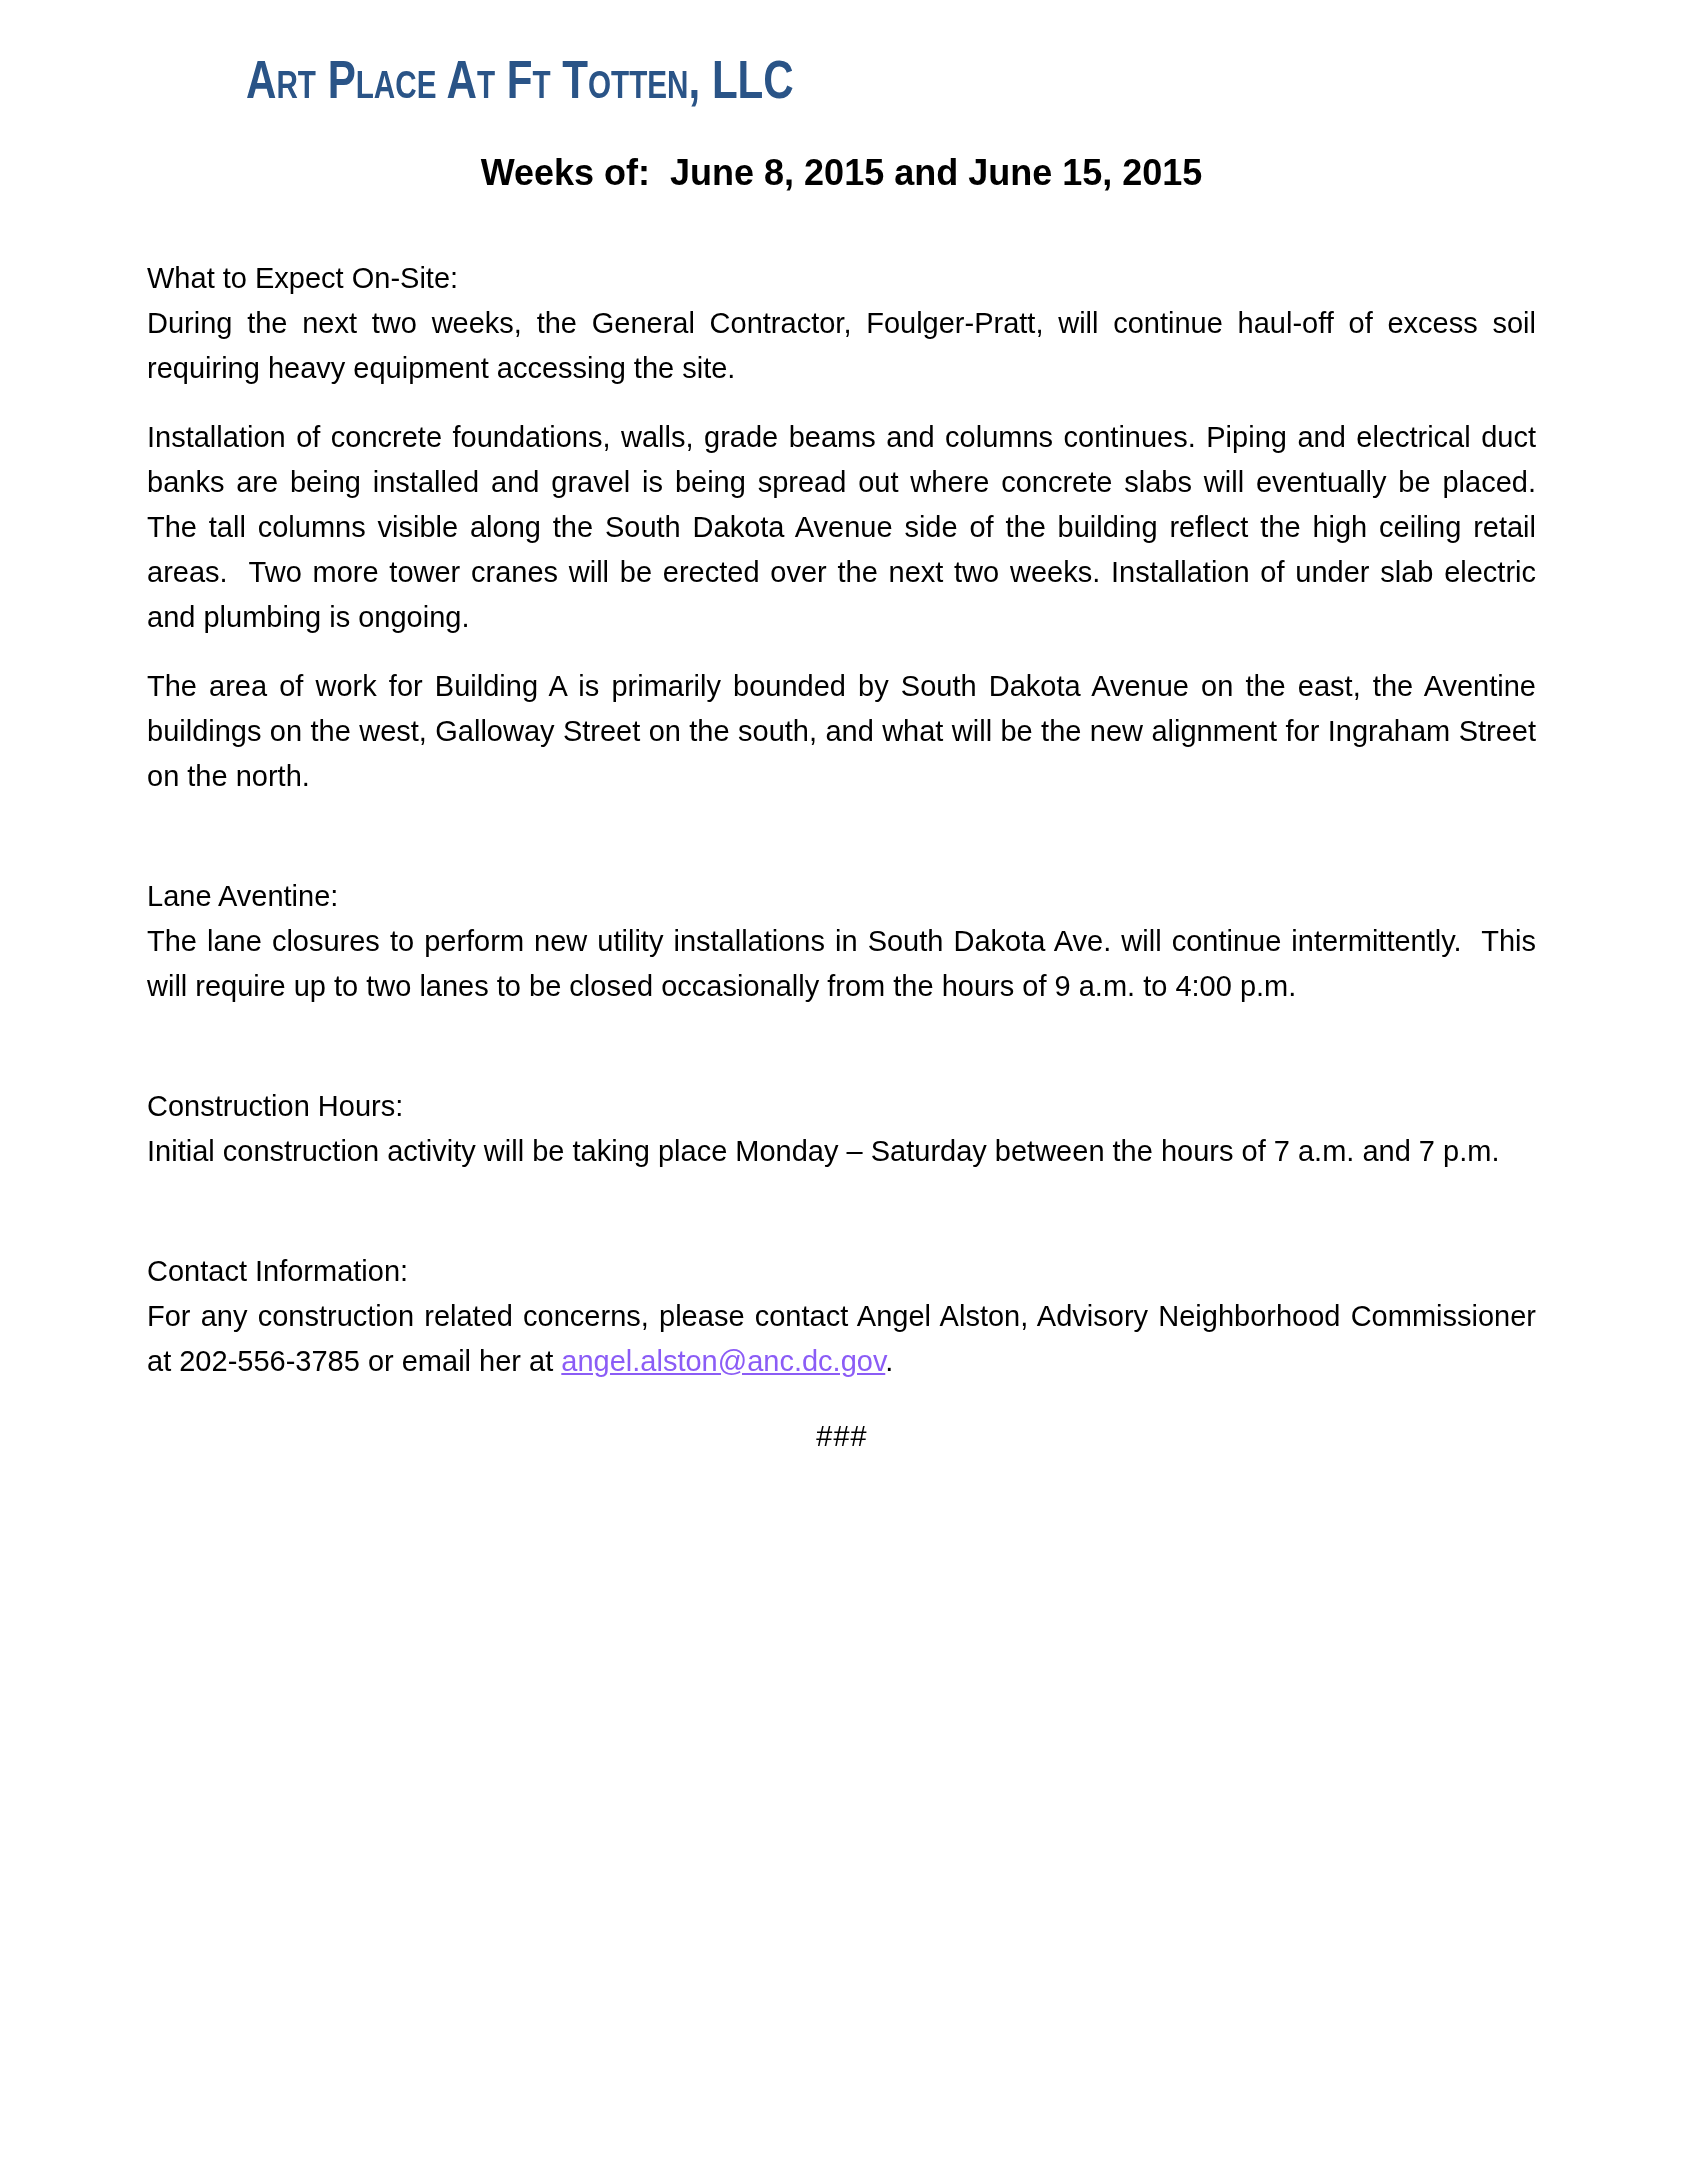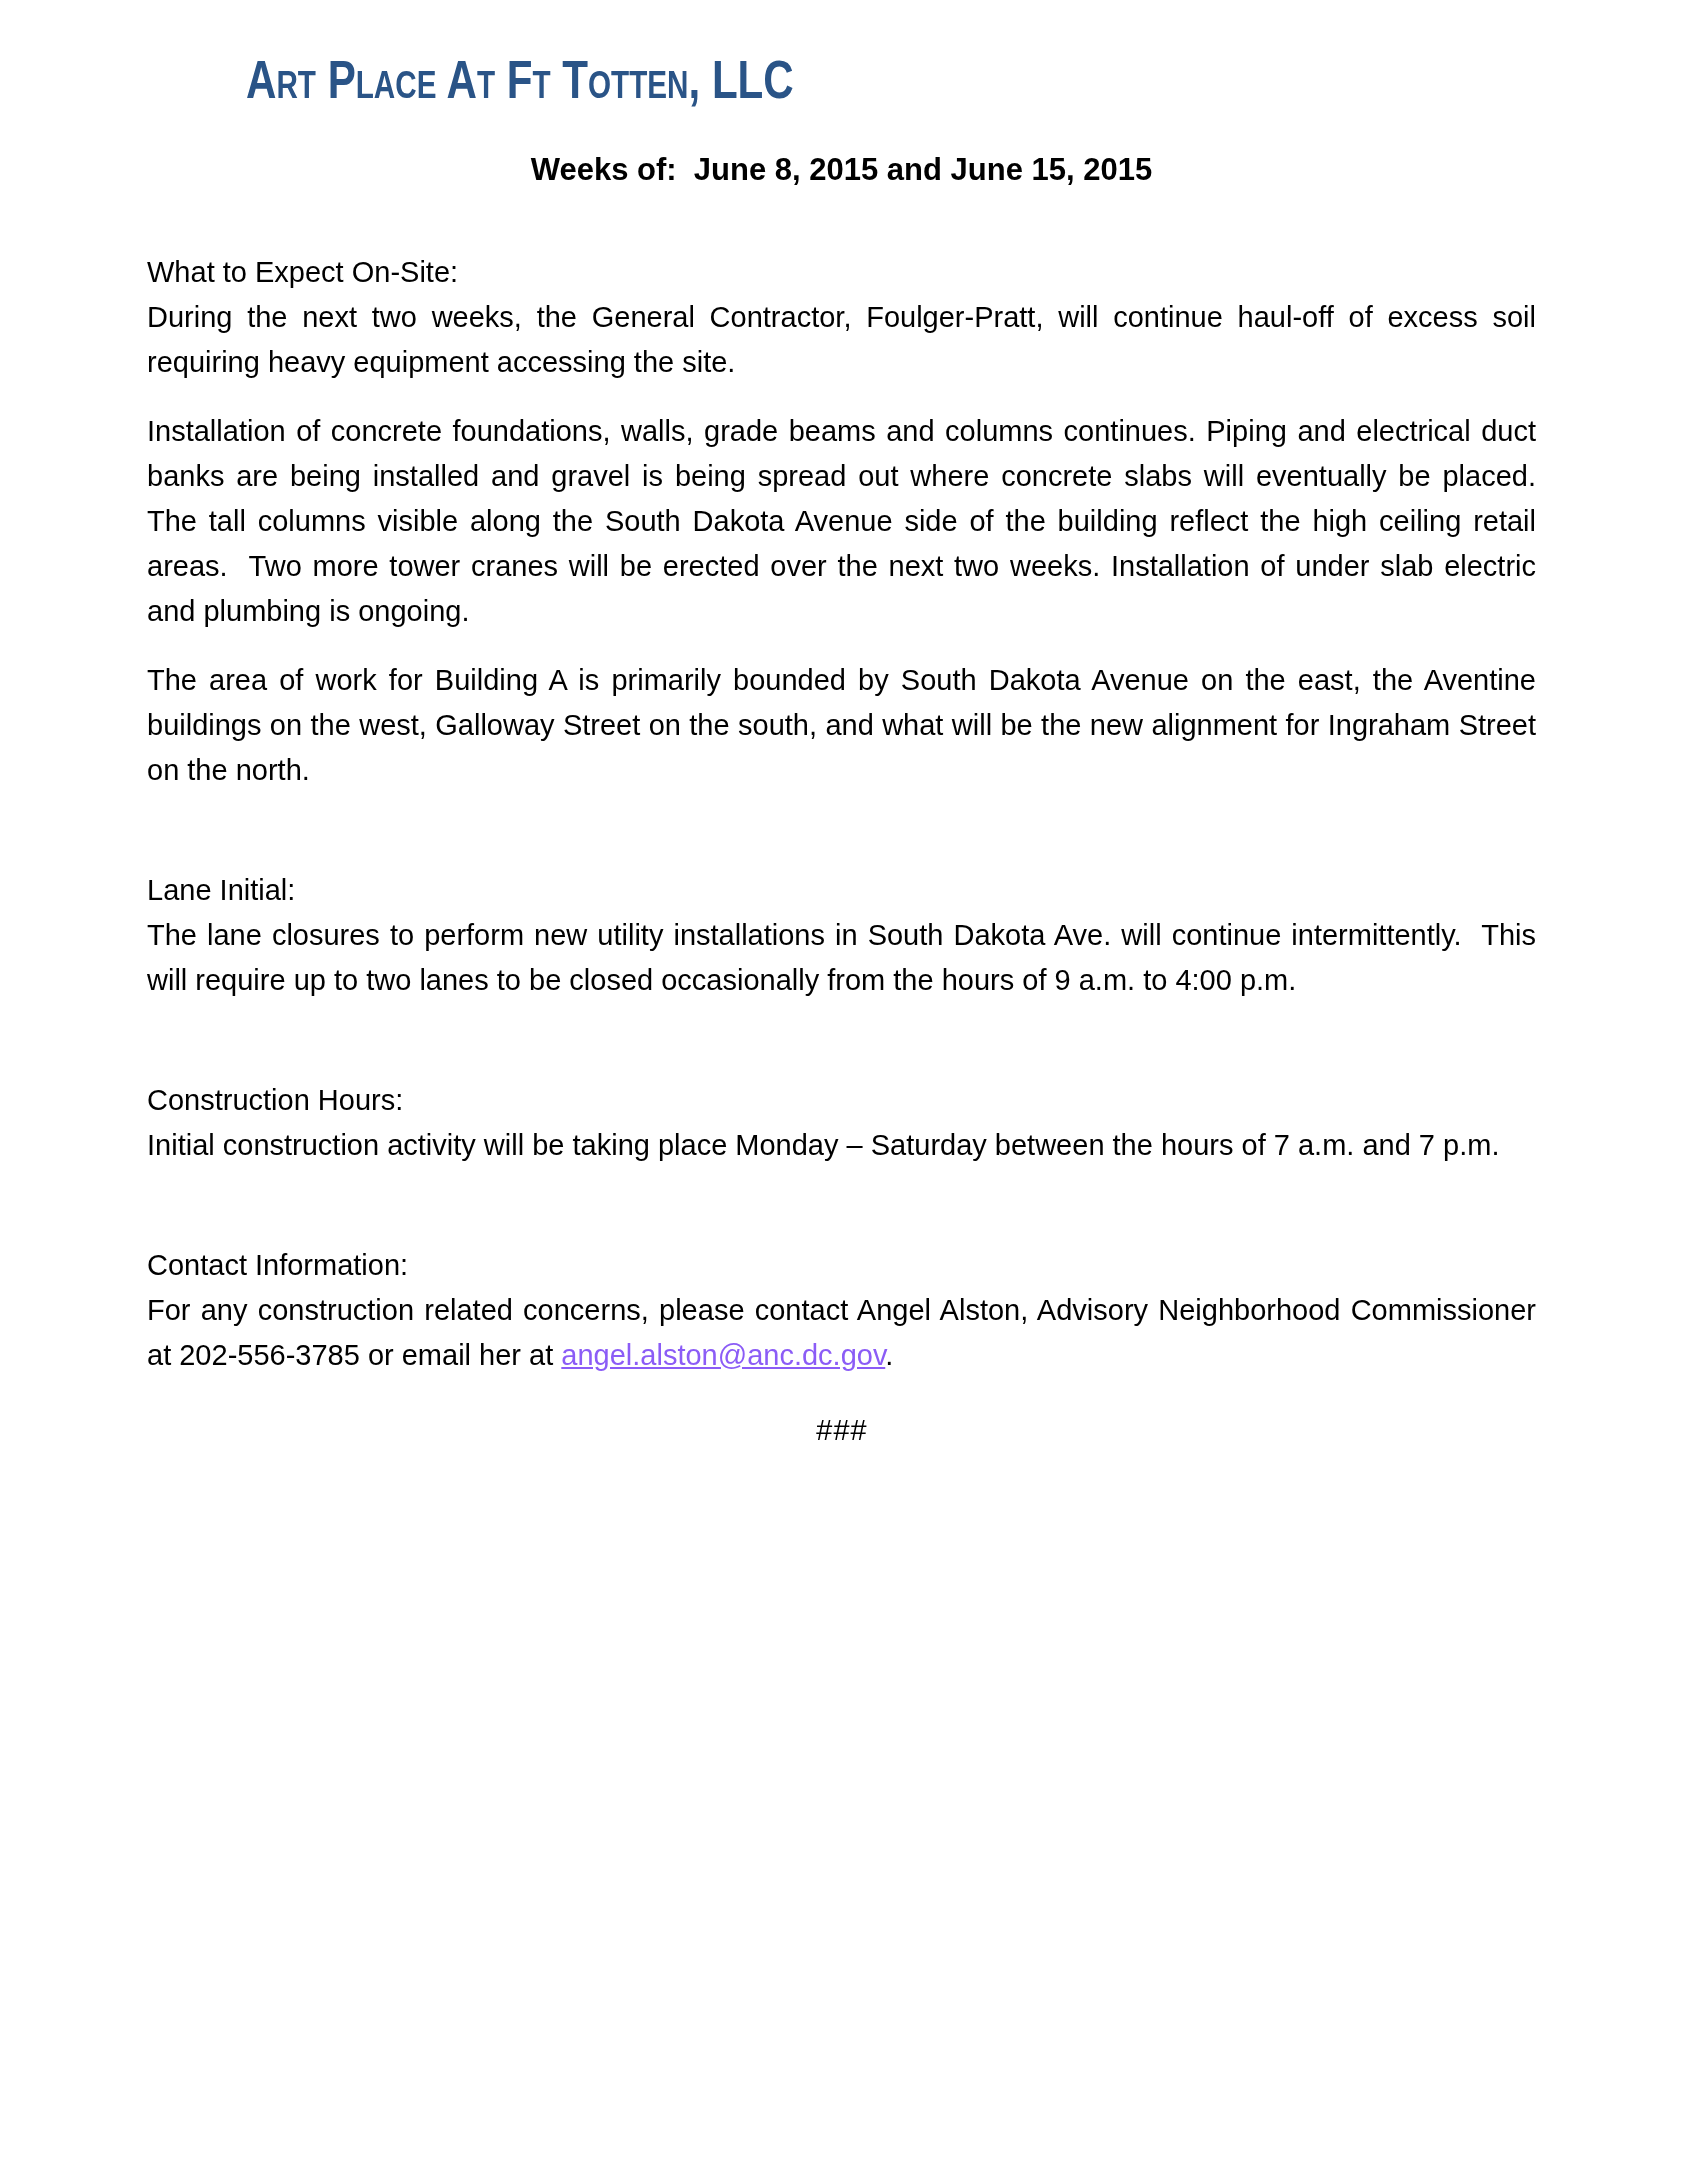--- a/index.html
+++ b/index.html
@@ -35,21 +35,21 @@
   .doc-title {
     text-align: center;
     font-weight: bold;
     font-size: 37px;
     line-height: 1.2;
     margin-top: 51px;
   }
   .date-line {
     text-align: center;
     font-weight: bold;
-    font-size: 31px;
+    font-size: 36px;
     line-height: 1.2;
     margin-top: 42px;
     white-space: pre-wrap;
   }
   .section-heading {
     font-weight: normal;
     margin: 75px 0 0 0;
   }
   .section-heading.first {
     margin-top: 61px;
@@ -79,21 +79,21 @@
   <div class="company-name" style="color: rgb(42, 84, 135);">Art Place At Ft Totten, LLC</div>
 
 
   <div class="date-line">Weeks of:  June 8, 2015 and June 15, 2015</div>
 
   <div class="section-heading first">What to Expect On-Site:</div>
   <p class="body-para">During the next two weeks, the General Contractor, Foulger-Pratt, will continue haul-off of excess soil requiring heavy equipment accessing the site.</p>
   <p class="body-para">Installation of concrete foundations, walls, grade beams and columns continues. Piping and electrical duct banks are being installed and gravel is being spread out where concrete slabs will eventually be placed.  The tall columns visible along the South Dakota Avenue side of the building reflect the high ceiling retail areas.  Two more tower cranes will be erected over the next two weeks. Installation of under slab electric and plumbing is ongoing.</p>
   <p class="body-para">The area of work for Building A is primarily bounded by South Dakota Avenue on the east, the Aventine buildings on the west, Galloway Street on the south, and what will be the new alignment for Ingraham Street on the north.</p>
 
-  <div class="section-heading">Lane Initial:</div>
+  <div class="section-heading">Lane Aventine:</div>
   <p class="body-para">The lane closures to perform new utility installations in South Dakota Ave. will continue intermittently.  This will require up to two lanes to be closed occasionally from the hours of 9 a.m. to 4:00 p.m.</p>
 
   <div class="section-heading">Construction Hours:</div>
   <p class="body-para">Initial construction activity will be taking place Monday – Saturday between the hours of 7 a.m. and 7 p.m.</p>
 
   <div class="section-heading">Contact Information:</div>
   <p class="body-para"><span>For any construction related concerns, please contact Angel Alston, Advisory Neighborhood Commissioner at 202-556-3785 or email her at </span><a class="email-link" href="#" style="color: #8b5cf6;">angel.alston@anc.dc.gov</a><span>.</span></p>
 
   <div class="footer-mark">###</div>
 

